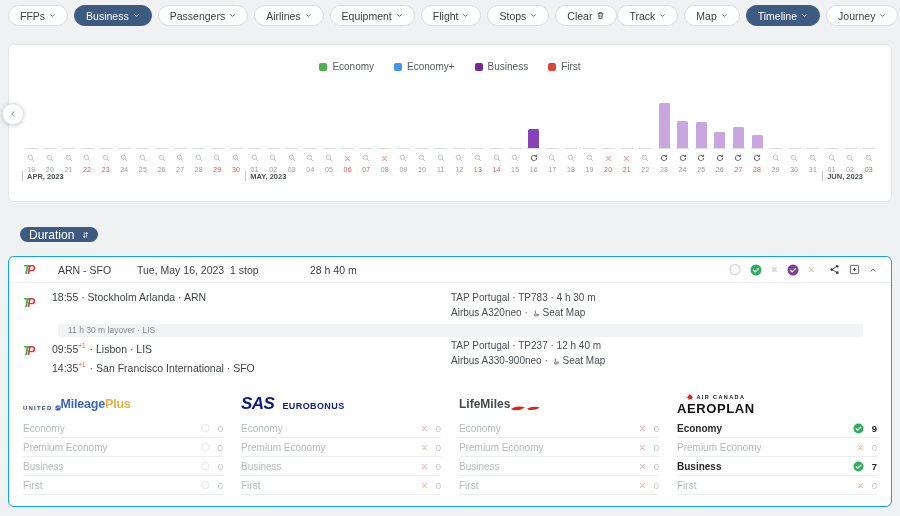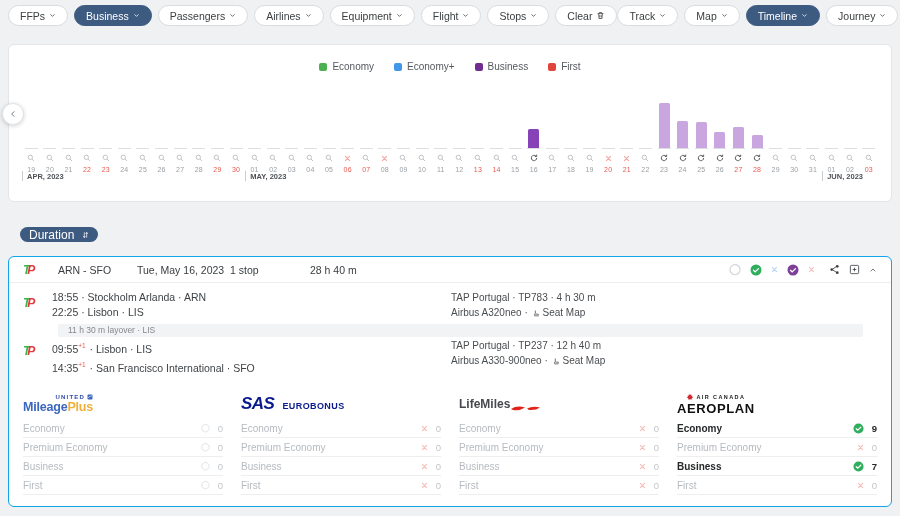--- a/index.html
+++ b/index.html
@@ -61,21 +61,21 @@
   
   .programs{display:grid;grid-template-columns:repeat(4,1fr);column-gap:18px;padding:9px 14px 0;}
   .prog-logo{height:30px;display:flex;align-items:center;}
   .prog-row{height:19px;border-bottom:1px solid #eceef0;display:flex;align-items:center;justify-content:space-between;font-size:10px;}
   .prog-cabin{color:#b6bbc0;}
   .prog-cabin.strong{color:#26282a;font-weight:bold;}
   .prog-val{display:flex;align-items:center;gap:6px;}
   .prog-val .num{color:#c2c6ca;min-width:7px;text-align:right;font-size:9.5px;}
   .prog-val .num.strong{color:#26282a;font-weight:bold;}
   
-  .lg-united{display:flex;flex-direction:column;text-align:right;}
+  .lg-united{display:flex;flex-direction:row;text-align:right;}
   .lg-united-top{font-size:6px;font-weight:bold;letter-spacing:1.2px;color:#2f4aa8;display:flex;align-items:center;gap:2px;align-self:flex-end;}
   .lg-united-main{font-size:12.5px;font-weight:bold;letter-spacing:-.2px;}
   .lg-united-main .p1{color:#3c67be;}
   .lg-united-main .p2{color:#f0b03a;}
   .lg-sas{display:flex;align-items:baseline;gap:8px;}
   .lg-sas .sas{font-size:17px;font-style:italic;font-weight:bold;color:#0a1a8c;letter-spacing:-.5px;}
   .lg-sas .eb{font-size:9px;font-weight:bold;color:#0a1a8c;letter-spacing:.4px;}
   .lg-lm{display:flex;flex-direction:row;align-items:flex-end;}
   .lg-lm .lm-text{font-size:12px;font-weight:bold;color:#46494d;}
   .lg-ac{display:flex;flex-direction:column;align-items:center;}
@@ -803,21 +803,20 @@
             <path d="M6 15l6-6 6 6" fill="none" stroke="currentColor" stroke-width="2.6" stroke-linecap="round"></path>
           </svg>
         </span>
       </span>
   </div>
   <div class="segments">
       <div class="seg-row">
         <div class="seg-logo"><span class="tp-logo"><span class="t">T</span><span class="p">P</span></span></div>
         <div class="seg-left">
           <div class="seg-line"><span>18:55</span><span>  ·  Stockholm Arlanda  ·  ARN</span></div>
-          <div class="seg-line"><span>22:25</span><span>  ·  Lisbon  ·  LIS</span></div>
         </div>
         <div class="seg-right">
           <div class="seg-line">TAP Portugal  ·  TP783  ·  4 h 30 m</div>
           <div class="seg-line"><span>Airbus A320neo  ·  </span><span class="ic seat-ic" style="color: rgb(95, 99, 104);">
               <svg width="8" height="9" viewBox="0 0 24 24">
                 <path d="M7 3v9a2 2 0 0 0 2 2h7v3" fill="none" stroke="currentColor" stroke-width="2.6"></path>
                 <path d="M5 13v6h12" fill="none" stroke="currentColor" stroke-width="2.6"></path>
               </svg>
             </span><span>Seat Map</span></div>
         </div>

